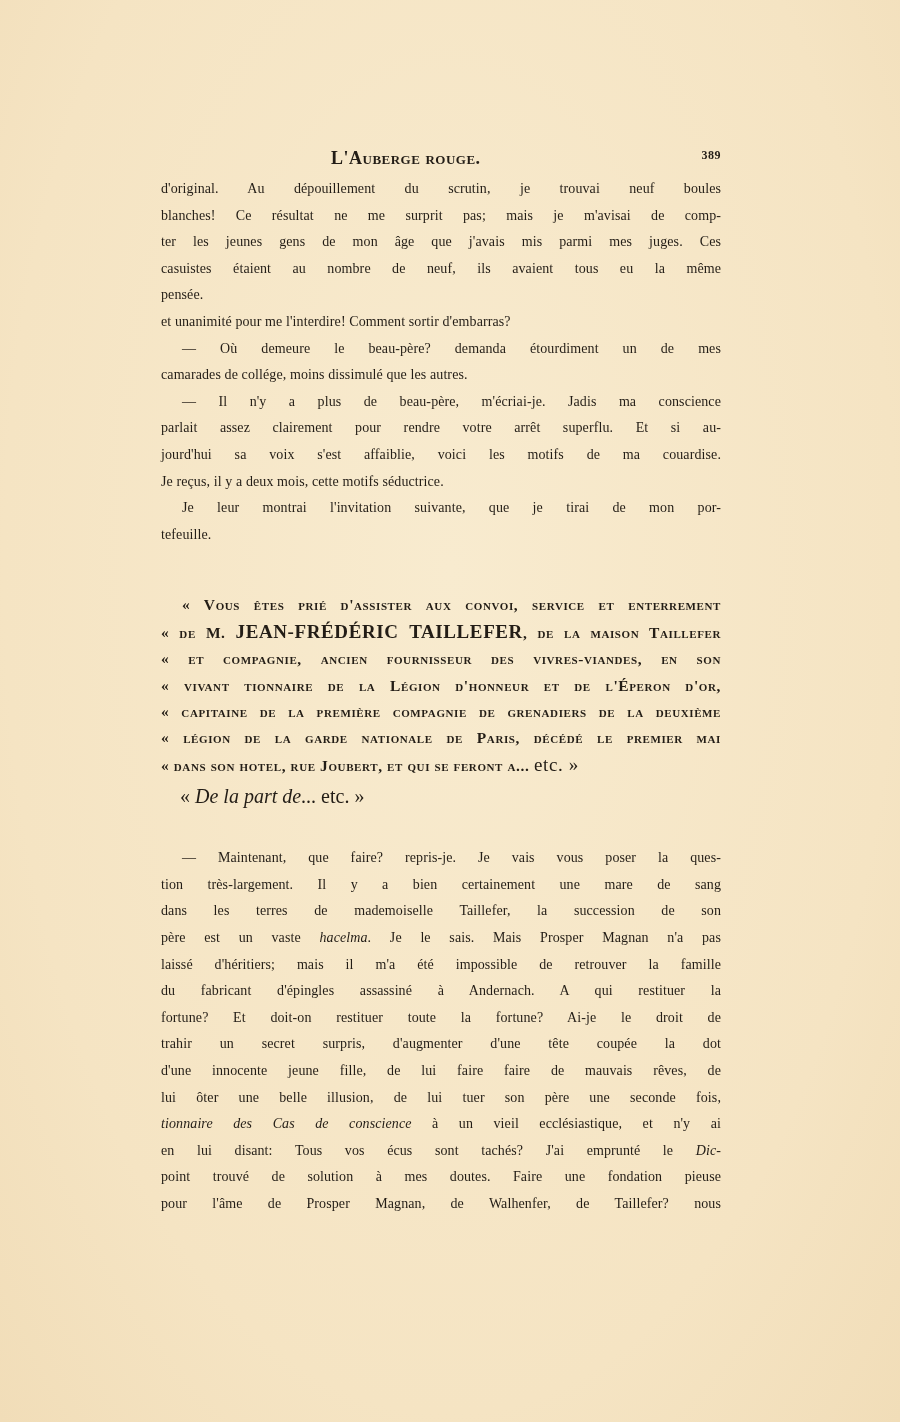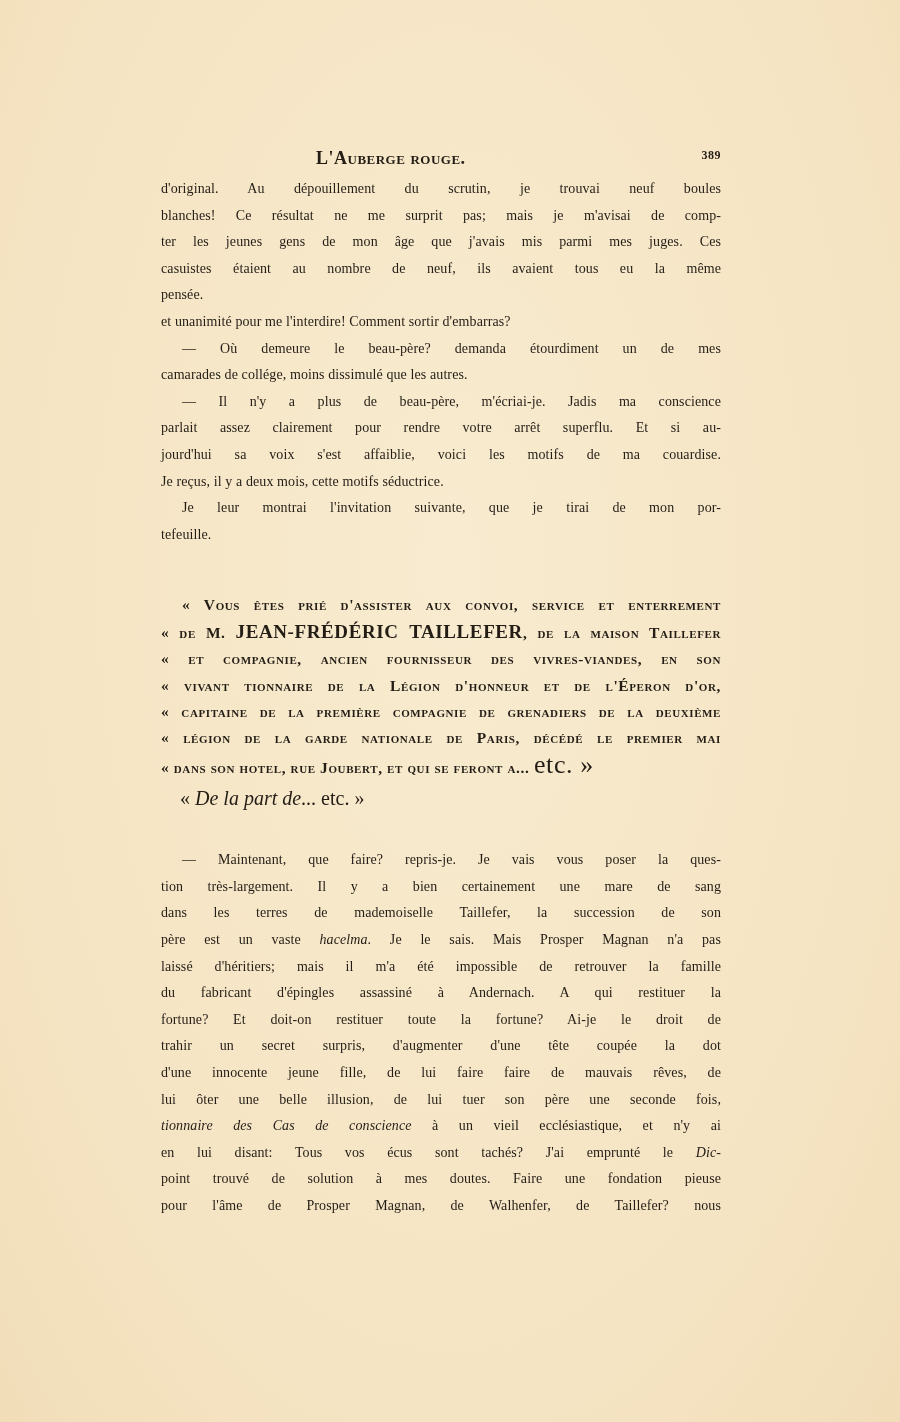--- a/index.html
+++ b/index.html
@@ -21,21 +21,21 @@
     }
     .running-head {
       position: relative;
       height: 28px;
       font-size: 17px;
       font-weight: bold;
       letter-spacing: 0.5px;
     }
     .running-head .title {
       position: absolute;
-      left: 155px;
+      left: 170px;
       top: 0;
       font-variant: small-caps;
       font-size: 18px;
     }
     .running-head .folio {
       position: absolute;
       right: 0;
       top: 0;
       font-size: 12px;
     }
@@ -62,21 +62,21 @@
     .invitation .row {
       display: block;
       text-align: justify;
       text-align-last: justify;
       white-space: nowrap;
       font-family: Liberation Serif, serif;
     }
     .invitation .row.last { text-align-last: left; }
     .invitation .row.first { padding-left: 21px; }
     .invitation .big { font-size: 19px; }
-    .invitation .etc { font-variant: normal; font-weight: normal; font-size: 26px; }
+    .invitation .etc { font-variant: normal; font-weight: normal; font-size: 19px; }
     .signature {
       margin: 4px 0 0 19px;
       font-size: 20px;
       line-height: 26px;
     }
     .signature em { font-style: italic; }
     .gap2 { height: 36px; }
     em { font-style: italic; font-weight: normal; text-align: center; }
   </style>
 </head>

